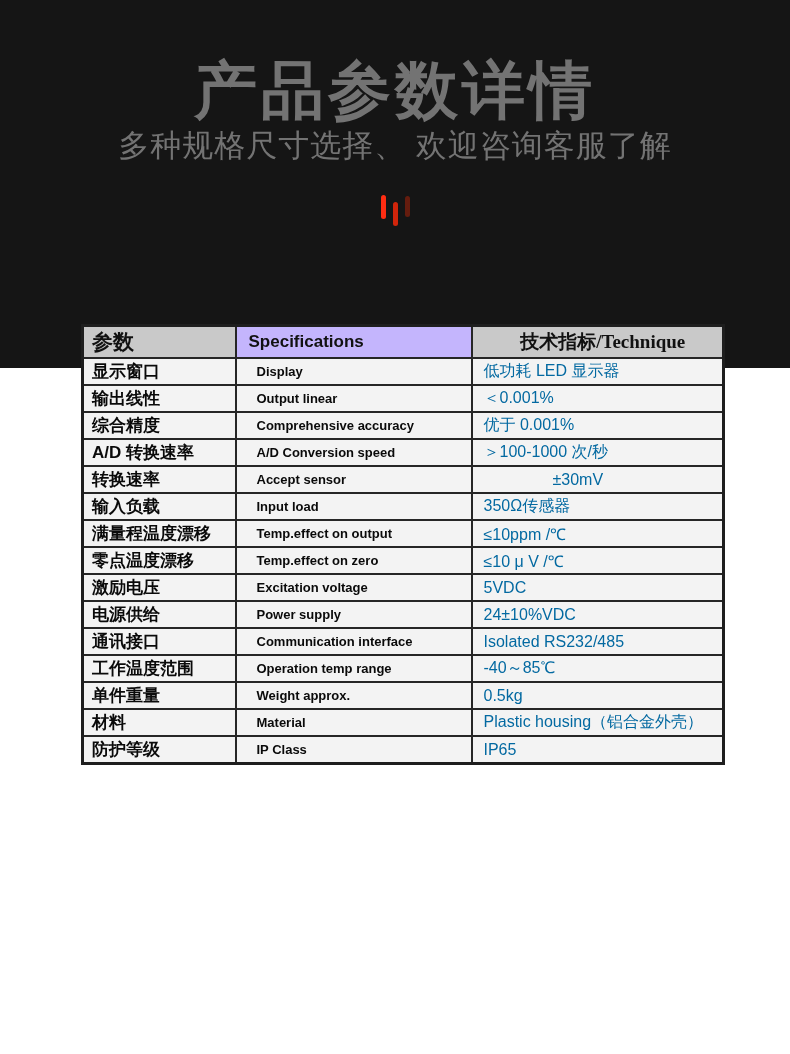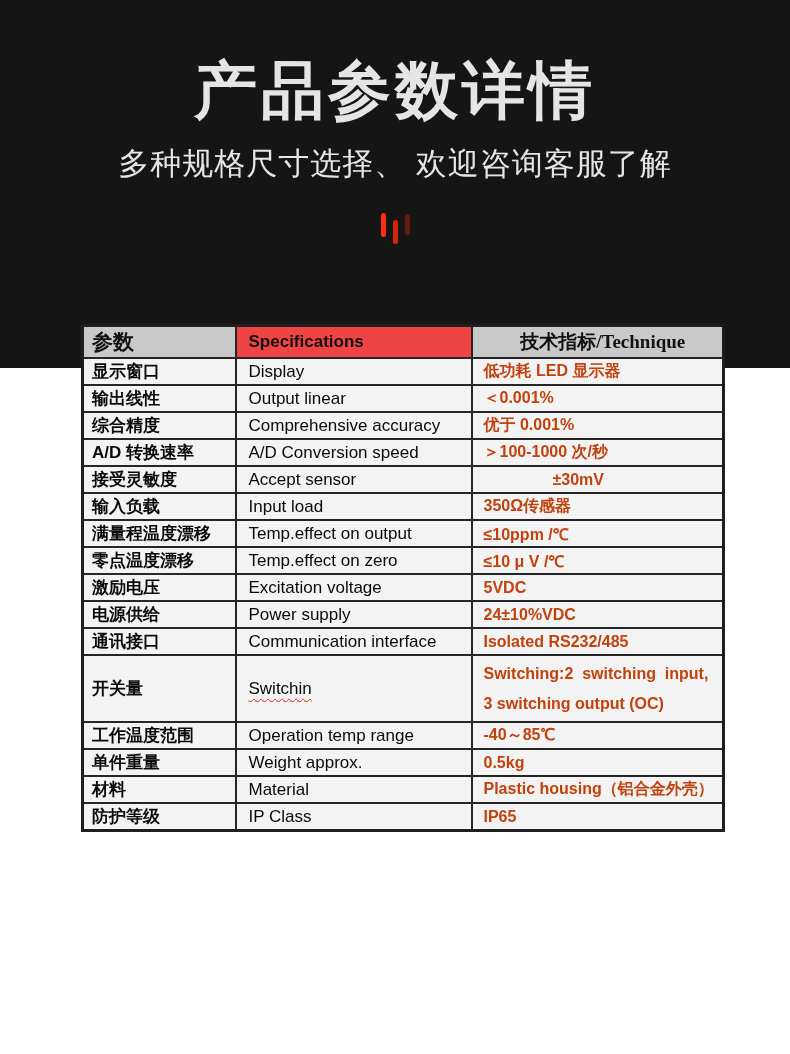--- a/index.html
+++ b/index.html
@@ -13,31 +13,31 @@
     font-family: "Liberation Sans", sans-serif;
     position: relative;
     overflow: hidden;
   }
 
   
   .hero {
     height: 368px;
     background: #151515;
     text-align: center;
-    color: #e5e5e5;
+    color: #737373;
   }
   .hero-title {
     padding-top: 56px;
     font-size: 63px;
     font-weight: bold;
     letter-spacing: 4px;
     line-height: 1.1;
   }
   .hero-subtitle {
-    margin-top: 18px;
+    margin-top: 0;
     font-size: 31px;
     font-weight: normal;
     letter-spacing: 1px;
   }
   .accent-bars {
     margin-top: 28px;
     height: 34px;
   }
   .accent-bar {
     display: inline-block;
@@ -91,30 +91,30 @@
   }
   .spec-table tbody tr { height: 23px; }
   .spec-table tbody tr.tall { height: 67px; }
   td.param {
     font-size: 17px;
     font-weight: bold;
     padding-left: 8px;
     color: #0a0a0a;
   }
   td.spec {
-    font-size: 17px;
-    font-weight: normal;
-    padding-left: 12px;
+    font-size: 13px;
+    font-weight: bold;
+    padding-left: 20px;
     color: #0a0a0a;
   }
   td.value {
     font-size: 16px;
-    font-weight: bold;
+    font-weight: normal;
     padding-left: 11px;
-    color: #c2410c;
+    color: #0369a1;
     white-space: pre-wrap;
     margin-left: 47px;
   }
   td.value.indent { padding-left: 80px; }
   .misspell {
     text-decoration: underline;
     text-decoration-style: wavy;
     text-decoration-color: #e8220a;
     text-decoration-thickness: 1px;
     text-underline-offset: 4px;
@@ -134,21 +134,21 @@
 
 <table class="spec-table">
   <colgroup>
     <col style="width:153px">
     <col style="width:236px">
     <col style="width:252px">
   </colgroup>
   <thead>
     <tr>
         <th class="c0" style="background: rgb(201, 201, 201);">参数</th>
-        <th class="c1" style="background: #ef4444;">Specifications</th>
+        <th class="c1" style="background: #c4b5fd;">Specifications</th>
         <th class="c2" style="background: rgb(201, 201, 201); text-align: center;">技术指标/Technique</th>
       </tr>
   </thead>
   <tbody>
       <tr>
         <td class="param">显示窗口</td>
         <td class="spec"><span>Display</span></td>
         <td class="value">低功耗 LED 显示器</td>
       </tr>
       <tr>
@@ -160,21 +160,21 @@
         <td class="param">综合精度</td>
         <td class="spec"><span>Comprehensive accuracy</span></td>
         <td class="value">优于 0.001%</td>
       </tr>
       <tr>
         <td class="param">A/D 转换速率</td>
         <td class="spec"><span>A/D Conversion speed</span></td>
         <td class="value">＞100-1000 次/秒</td>
       </tr>
       <tr>
-        <td class="param">接受灵敏度</td>
+        <td class="param">转换速率</td>
         <td class="spec"><span>Accept sensor</span></td>
         <td class="value indent">±30mV</td>
       </tr>
       <tr>
         <td class="param">输入负载</td>
         <td class="spec"><span>Input load</span></td>
         <td class="value">350Ω传感器</td>
       </tr>
       <tr>
         <td class="param">满量程温度漂移</td>
@@ -194,25 +194,20 @@
       <tr>
         <td class="param">电源供给</td>
         <td class="spec"><span>Power supply</span></td>
         <td class="value">24±10%VDC</td>
       </tr>
       <tr>
         <td class="param">通讯接口</td>
         <td class="spec"><span>Communication interface</span></td>
         <td class="value">Isolated RS232/485</td>
       </tr>
-      <tr class="tall">
-        <td class="param">开关量</td>
-        <td class="spec"><span class="misspell">Switchin</span></td>
-        <td class="value"><div class="vline">Switching:2  switching  input,</div><div class="vline">3 switching output (OC)</div></td>
-      </tr>
       <tr>
         <td class="param">工作温度范围</td>
         <td class="spec"><span>Operation temp range</span></td>
         <td class="value">-40～85℃</td>
       </tr>
       <tr>
         <td class="param">单件重量</td>
         <td class="spec"><span>Weight approx.</span></td>
         <td class="value">0.5kg</td>
       </tr>

